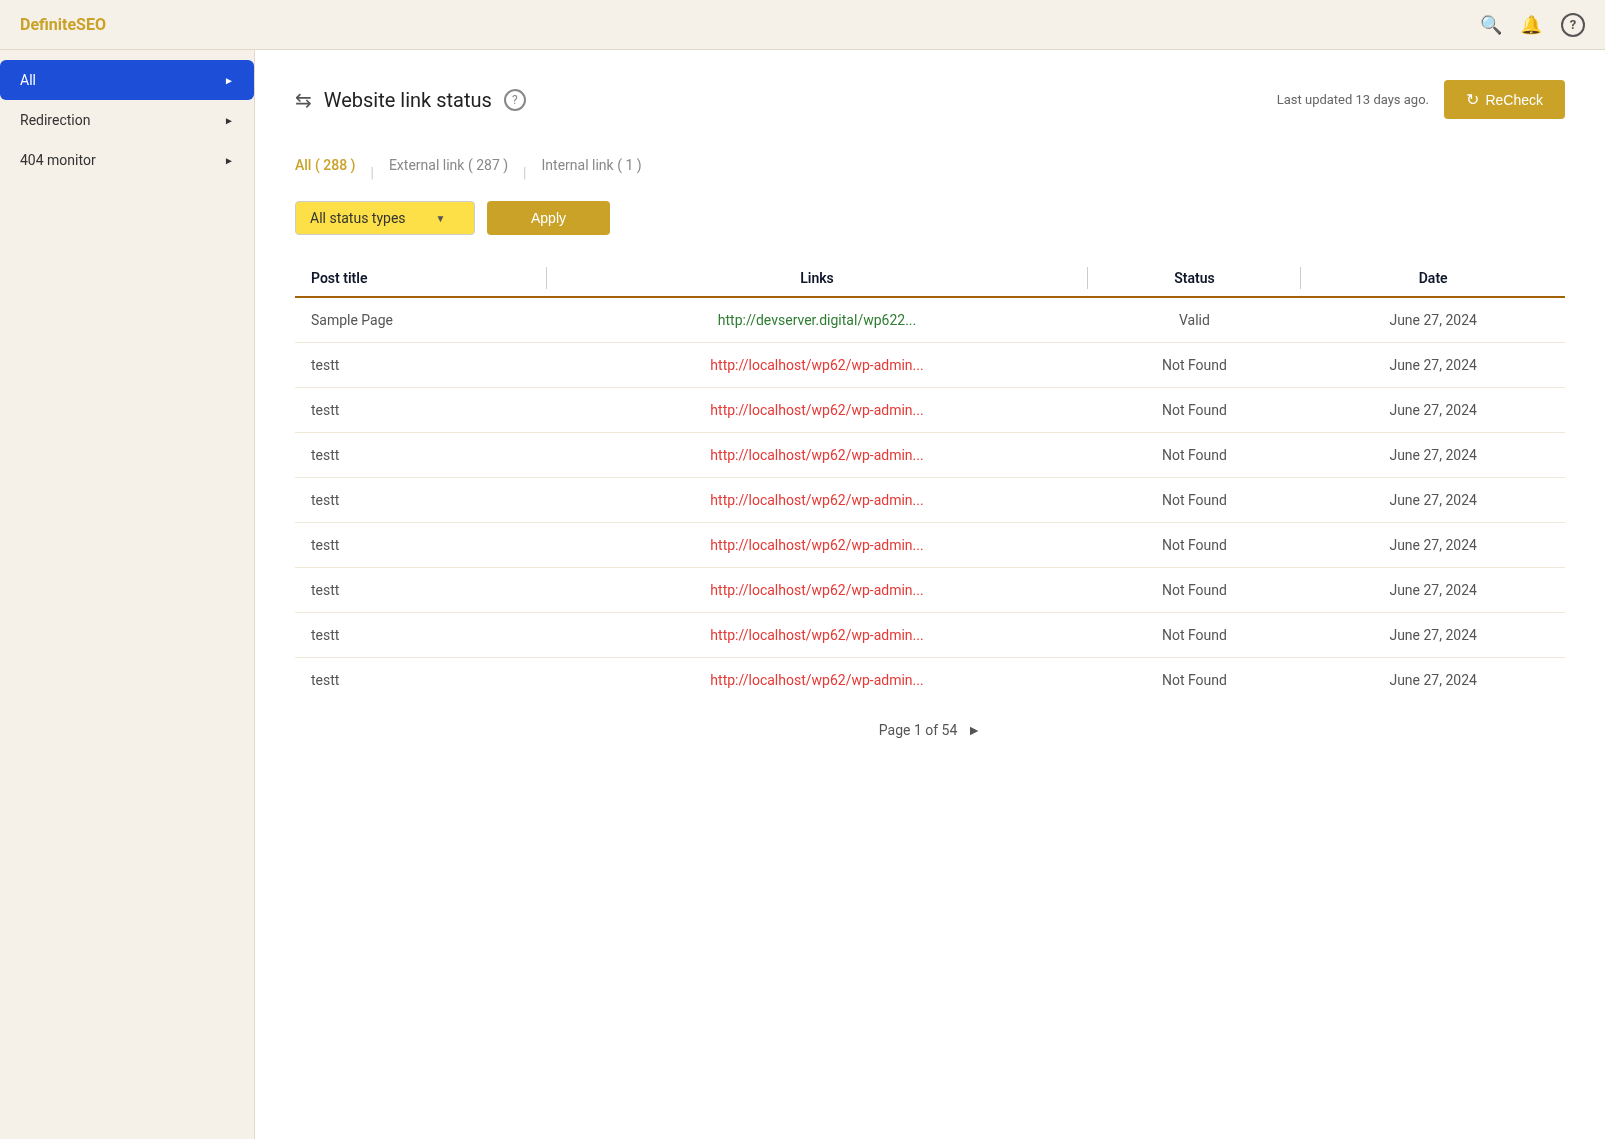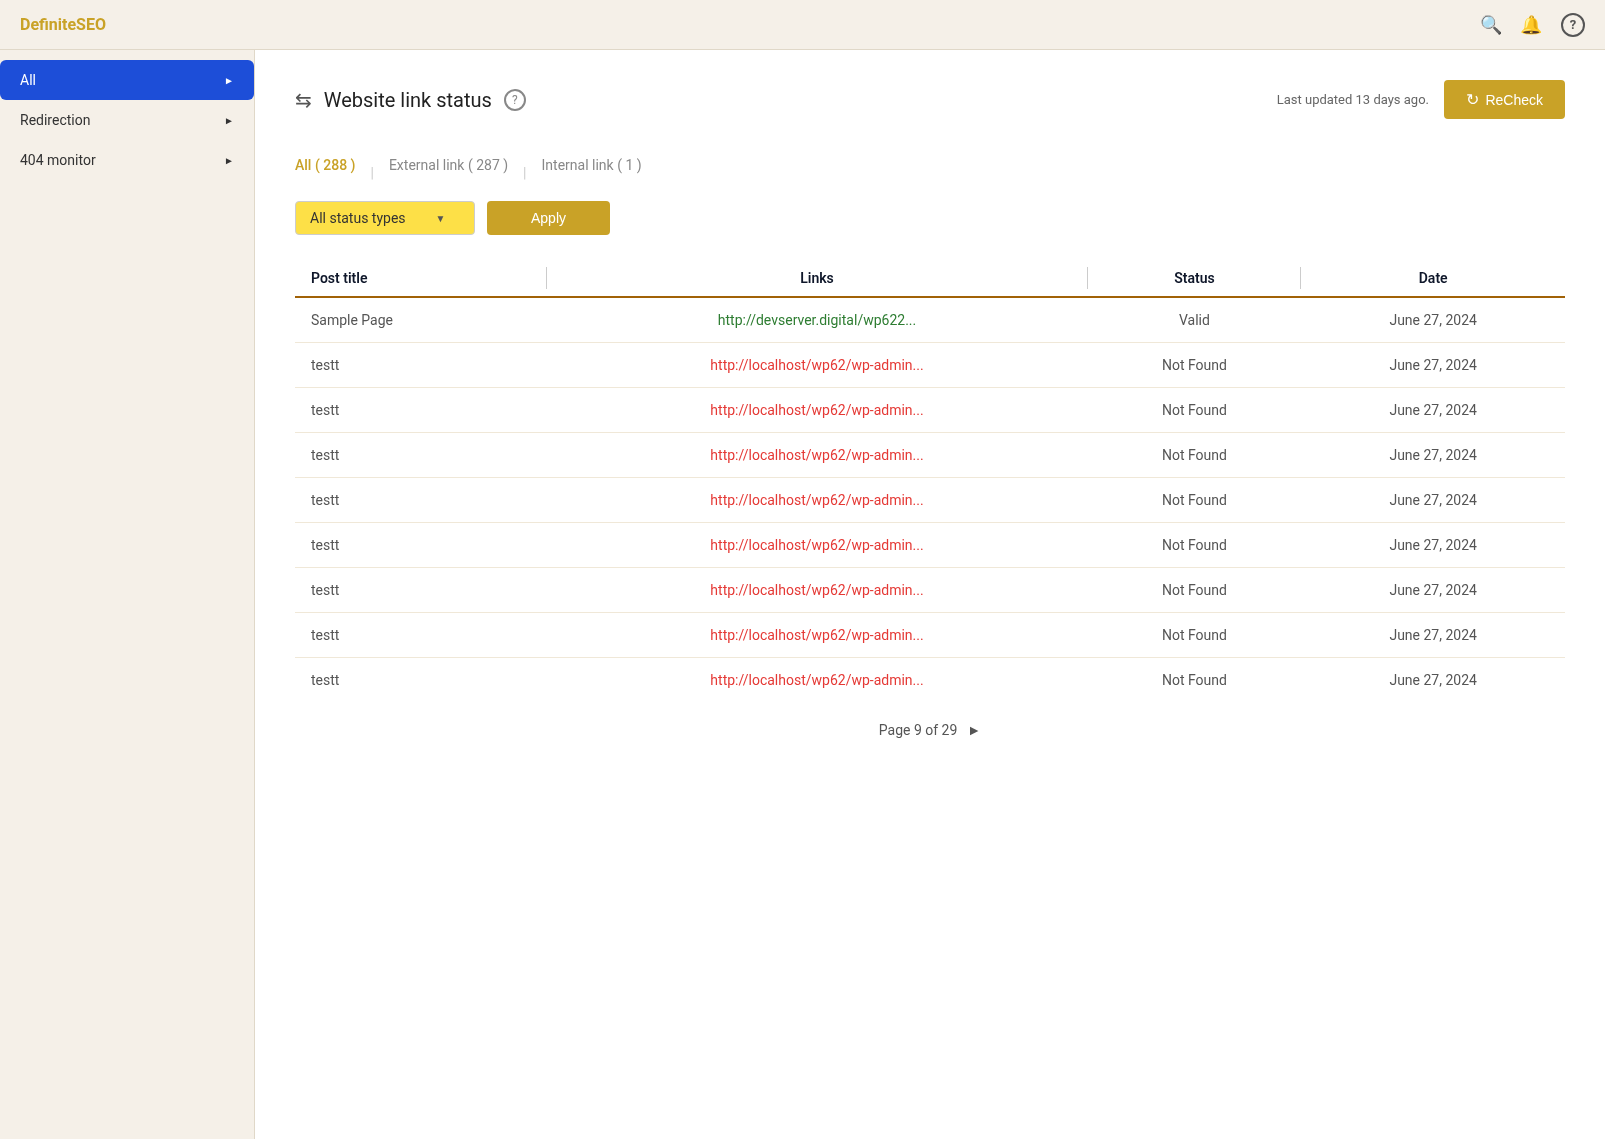--- a/index.html
+++ b/index.html
@@ -356,17 +356,17 @@
           <tr>
             <td>testt</td>
             <td style="text-align: center; color: rgb(229, 57, 53); cursor: pointer;">http://localhost/wp62/wp-admin...</td>
             <td style="text-align: center;">Not Found</td>
             <td style="text-align: center;">June 27, 2024</td>
           </tr>
         </tbody>
     </table>
 
     <div class="pagination">
-      <span id="pagination-label">Page 9 of 29</span>
+      <span id="pagination-label">Page 1 of 54</span>
       <span class="next-btn">►</span>
     </div>
   </main>
 </div>
 
 </body></html>

